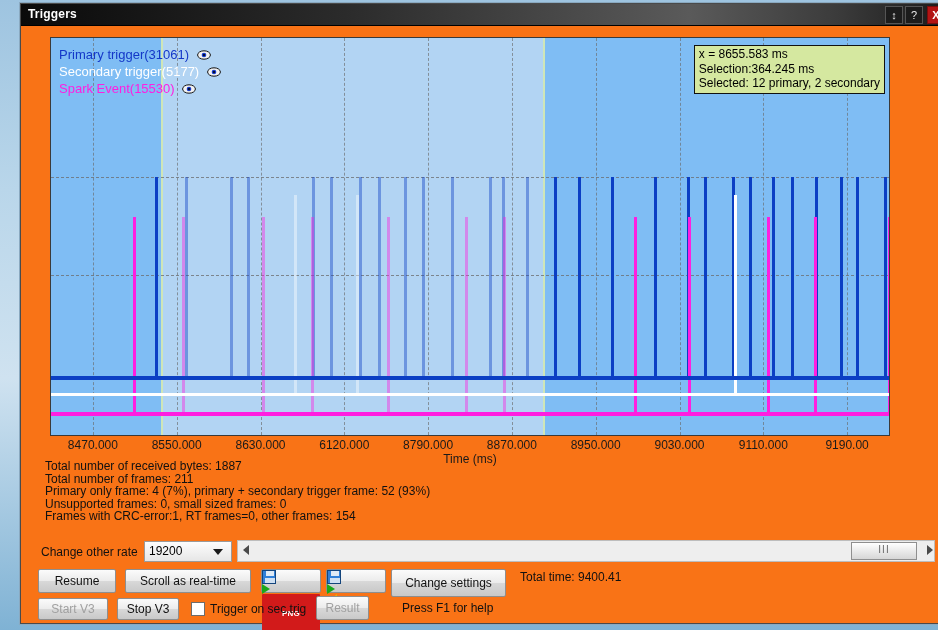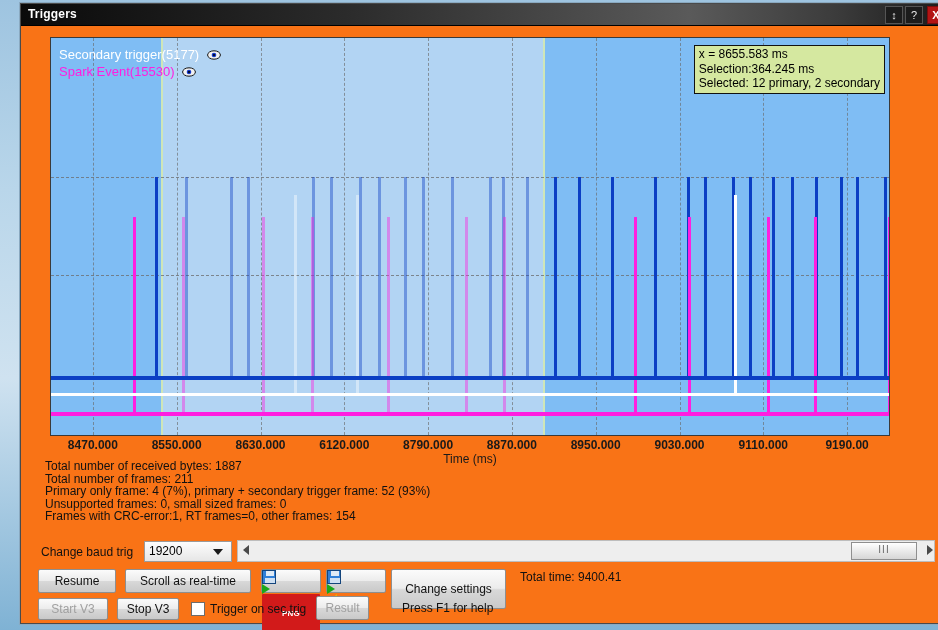--- a/index.html
+++ b/index.html
@@ -119,21 +119,21 @@
     background: #d5e8a0;
     border: 1px solid #111;
     padding: 1px 4px 2px 4px;
     font-size: 12px;
     line-height: 14.5px;
     color: #000;
     white-space: nowrap;
   }
 
   
-  #axis-labels { position: absolute; left: 29px; top: 434px; width: 880px; height: 14px; font-weight: bold; }
+  #axis-labels { position: absolute; left: 29px; top: 434px; width: 880px; height: 14px; }
   .xtick {
     position: absolute; top: 0;
     font-size: 12px; color: #1a1a1a;
     transform: translateX(-50%);
     white-space: nowrap;
   }
   #axis-title {
     position: absolute; left: 0; top: 448px; width: 898px;
     text-align: center;
     font-size: 12px; color: #1a1a1a;
@@ -221,21 +221,21 @@
     padding: 0;
     line-height: 1;
   }
   .btn.disabled { color: #a0a0a0; cursor: default; }
   .btn span { display: block; }
 
   #btn-resume        { left: 17px;  top: 565px; width: 78px;  height: 24px; }
   #btn-scroll-rt     { left: 104px; top: 565px; width: 126px; height: 24px; }
   #btn-save-png      { left: 240px; top: 565px; width: 60px;  height: 24px; }
   #btn-save-audio    { left: 305px; top: 565px; width: 60px;  height: 24px; }
-  #btn-change-set    { left: 370px; top: 565px; width: 115px; height: 40px; }
+  #btn-change-set    { left: 370px; top: 565px; width: 115px; height: 28px; }
   #btn-start-v3      { left: 17px;  top: 594px; width: 70px;  height: 22px; }
   #btn-stop-v3       { left: 96px;  top: 594px; width: 62px;  height: 22px; }
   #btn-result        { left: 295px; top: 592px; width: 53px;  height: 24px; }
 
   .icon-row {
     position: absolute; left: 0; top: 0;
     width: 100%; height: 100%;
     display: flex; align-items: center; justify-content: center; gap: 3px;
   }
   .floppy {
@@ -379,20 +379,30 @@
         <div class="tick" style="left: 763px; top: 179px; height: 198px; background: rgb(255, 30, 224);"></div>
         <div class="tick" style="left: 837px; top: 179px; height: 198px; background: rgb(255, 30, 224);"></div>
       </div>
 
     <div class="baseline" id="base-primary" style="top: 338px;"></div>
     <div class="baseline" id="base-secondary" style="top: 355px;"></div>
     <div class="baseline" id="base-spark" style="top: 374px;"></div>
 
     <div id="legend">
       <div class="legend-row">
+        <span class="lbl lg-primary">Primary trigger(31061)</span>
+        <span class="eye">
+          <svg width="14" height="10" viewBox="0 0 14 10">
+              <ellipse cx="7" cy="5" rx="6.4" ry="4.2" fill="#f2f2f2" stroke="#111" stroke-width="1"></ellipse>
+              <circle cx="7" cy="5" r="2.3" fill="#1438c8"></circle>
+              <circle cx="7" cy="5" r="1" fill="#000"></circle>
+            </svg>
+        </span>
+      </div>
+      <div class="legend-row">
         <span class="lbl lg-secondary">Secondary trigger(5177)</span>
         <span class="eye">
           <svg width="14" height="10" viewBox="0 0 14 10">
               <ellipse cx="7" cy="5" rx="6.4" ry="4.2" fill="#f2f2f2" stroke="#111" stroke-width="1"></ellipse>
               <circle cx="7" cy="5" r="2.3" fill="#1438c8"></circle>
               <circle cx="7" cy="5" r="1" fill="#000"></circle>
             </svg>
         </span>
       </div>
       <div class="legend-row">
@@ -429,21 +439,21 @@
   <div id="axis-title">Time (ms)</div>
 
   <div id="stats">
     <div>Total number of received bytes: 1887</div>
     <div>Total number of frames: 211</div>
     <div>Primary only frame: 4 (7%), primary + secondary trigger frame: 52 (93%)</div>
     <div>Unsupported frames: 0, small sized frames: 0</div>
     <div>Frames with CRC-error:1, RT frames=0, other frames: 154</div>
   </div>
 
-  <div id="baud-label">Change baud trig</div>
+  <div id="baud-label">Change other rate</div>
   <div id="baud-select"></div>
   <div id="baud-value">19200</div>
   <div id="baud-arrow"></div>
 
   <div id="scroll-track"></div>
   <div id="scroll-left-arrow"></div>
   <div id="scroll-thumb"></div>
   <div id="scroll-right-arrow"></div>
 
   <button class="btn" id="btn-resume">Resume</button>

